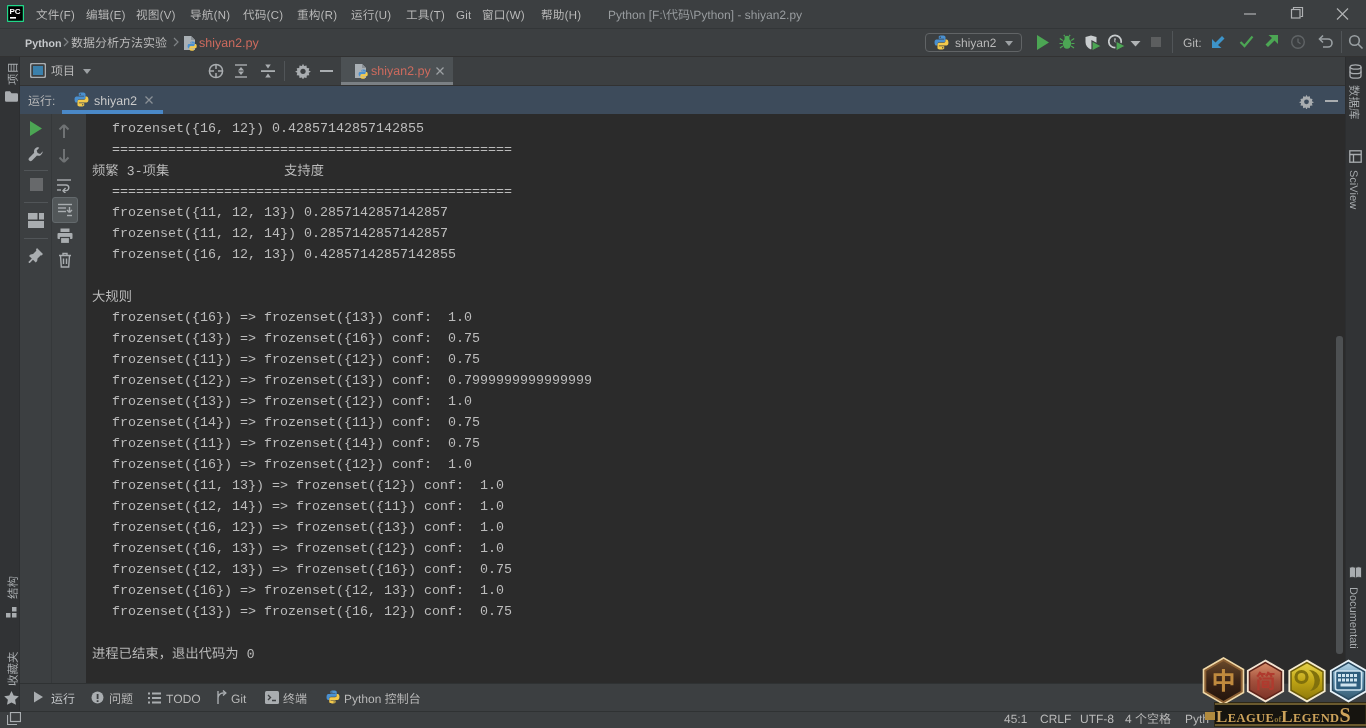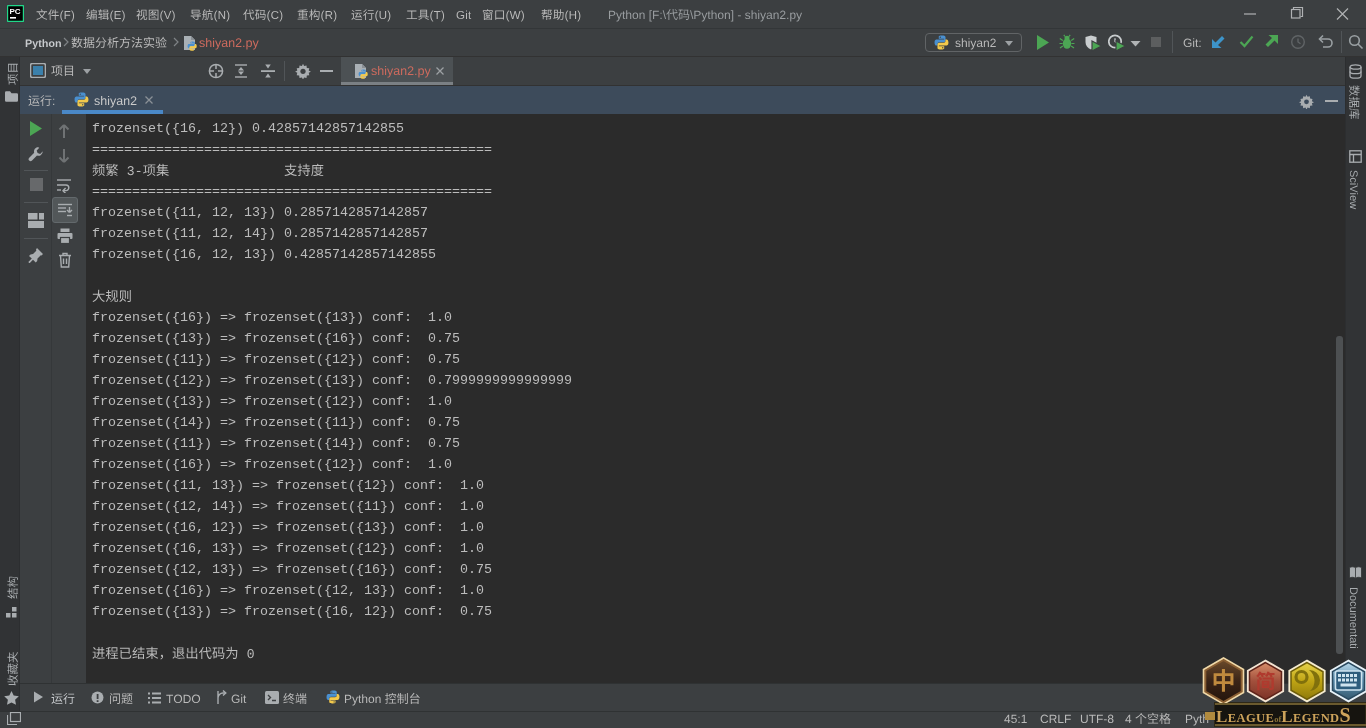--- a/index.html
+++ b/index.html
@@ -1,16 +1,16 @@
 <!DOCTYPE html>
 <html><head><meta charset="utf-8"><style>
 *{margin:0;padding:0;box-sizing:border-box}
 html,body{width:1366px;height:728px;overflow:hidden;background:#2b2b2b;font-family:"Liberation Sans",sans-serif;}
 .abs{position:absolute}
-pre{font-family:"Liberation Mono",monospace;}
+pre{font-family:"Liberation Mono",monospace;margin-left:20px;}
 </style></head><body>
 
 <div class="abs" style="left:0;top:0;width:1366px;height:57px;background:#3c3f41"></div>
 <div class="abs" style="left:0;top:28px;width:1366px;height:1px;background:#333638"></div>
 <div class="abs" style="left:0;top:56px;width:1366px;height:1px;background:#323232"></div>
 <div class="abs" style="left:0;top:57px;width:1366px;height:29px;background:#3c3f41"></div>
 <div class="abs" style="left:0;top:85px;width:1366px;height:1px;background:#323232"></div>
 <div class="abs" style="left:20px;top:86px;width:1325px;height:28px;background:#3d4b5b"></div>
 <div class="abs" style="left:20px;top:114px;width:66px;height:569px;background:#3c3f41"></div>
 <div class="abs" style="left:51px;top:114px;width:1px;height:569px;background:#35383a"></div>

